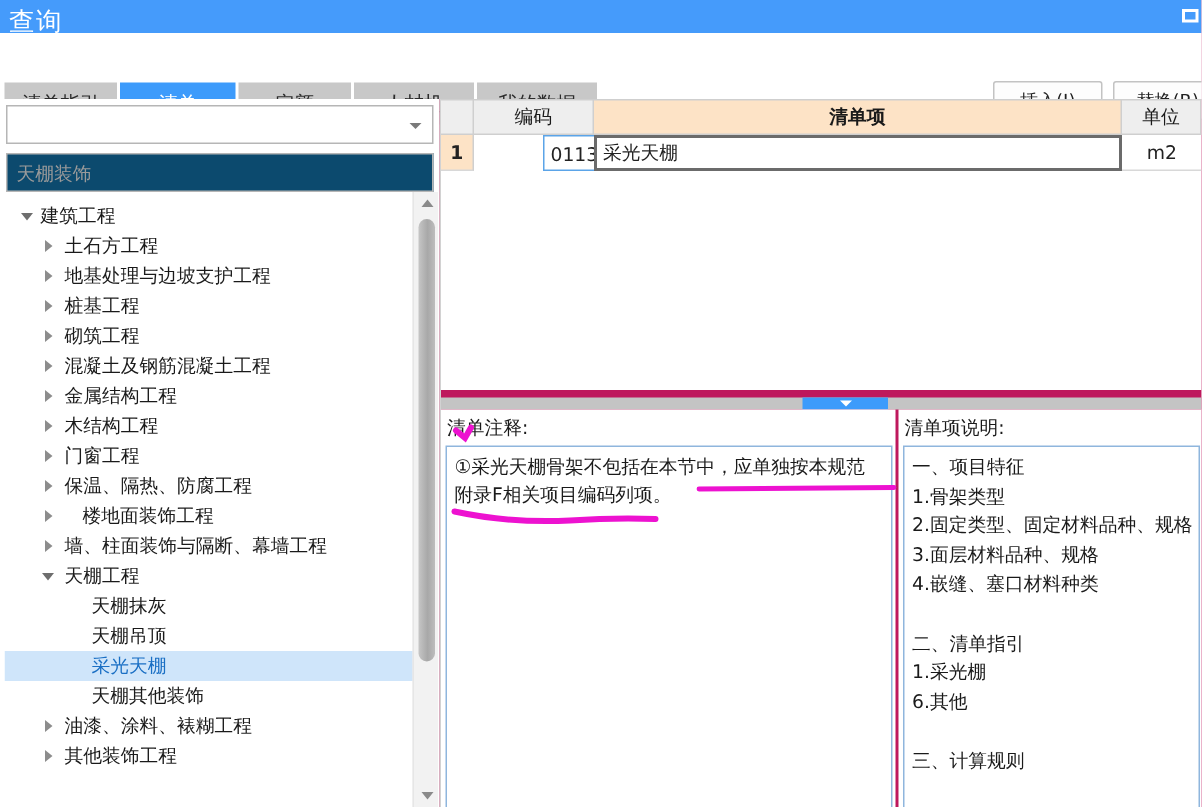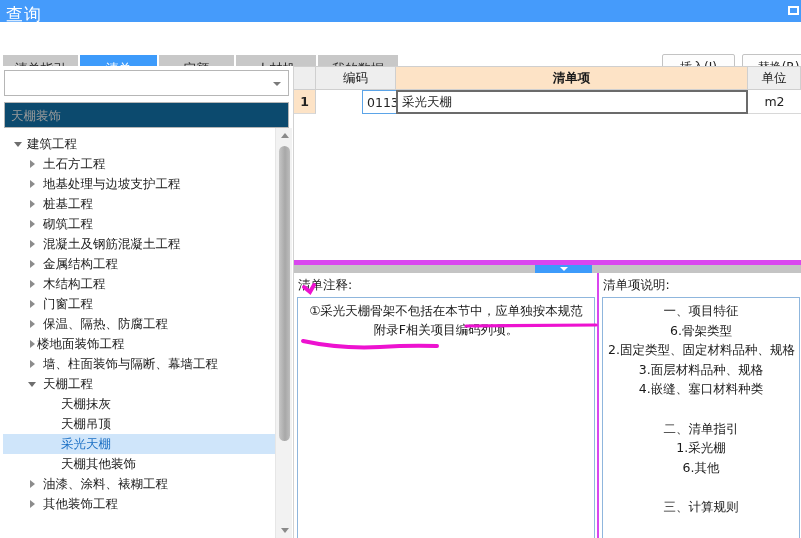--- a/index.html
+++ b/index.html
@@ -105,21 +105,21 @@
   .vscroll .arrow.down{bottom:0;}
   .ar-up{width:0;height:0;border-left:4px solid transparent;border-right:4px solid transparent;border-bottom:5px solid #8a8a8a;}
   .ar-dn{width:0;height:0;border-left:4px solid transparent;border-right:4px solid transparent;border-top:5px solid #8a8a8a;}
   .vthumb{
     position:absolute;left:3px;top:18px;width:11px;height:295px;
     background:linear-gradient(90deg,#c6c6c6,#a8a8a8 55%,#bdbdbd);
     border-radius:6px;
   }
 
   
-  .rightside{position:absolute;left:293px;top:66px;width:508px;height:472px;background:#d946ef;text-align:center;}
+  .rightside{position:absolute;left:293px;top:66px;width:508px;height:472px;background:#be185d;}
   .vsep{position:absolute;left:0;top:0;width:1px;height:472px;background:#d2d2d2;}
 
   
   .grid{position:absolute;left:1px;top:0;width:507px;height:194px;background:#ffffff;}
   .gcell{
     position:absolute;box-sizing:border-box;
     display:flex;align-items:center;
     font-size:12.5px;white-space:nowrap;overflow:hidden;
   }
   .hcell{
@@ -266,21 +266,21 @@
         <div class="treerow">
           <div class="twisty" style="left: 22px;">
             <div class="tri-right"></div>
           </div>
           <div class="tlabel" style="left: 40px;">保温、隔热、防腐工程</div>
         </div>
         <div class="treerow">
           <div class="twisty" style="left: 22px;">
             <div class="tri-right"></div>
           </div>
-          <div class="tlabel" style="left: 34px;">楼地面装饰工程</div>
+          <div class="tlabel" style="left: 52px;">楼地面装饰工程</div>
         </div>
         <div class="treerow">
           <div class="twisty" style="left: 22px;">
             <div class="tri-right"></div>
           </div>
           <div class="tlabel" style="left: 40px;">墙、柱面装饰与隔断、幕墙工程</div>
         </div>
         <div class="treerow">
           <div class="twisty" style="left: 22px;">
             <div class="tri-down"></div>
@@ -351,21 +351,21 @@
       <div class="paneBody" style="width:298px;height:303px;">
         <div class="notetext">①采光天棚骨架不包括在本节中，应单独按本规范附录F相关项目编码列项。</div>
       </div>
     </div>
 
     <div class="pane" style="left:306px;width:202px;">
       <div class="paneTitle">清单项说明:</div>
       <div class="paneBody" style="width:198px;height:303px;">
         <div class="spectext" id="spectext">
             <div>一、项目特征</div>
-            <div>6.骨架类型</div>
+            <div>1.骨架类型</div>
             <div>2.固定类型、固定材料品种、规格</div>
             <div>3.面层材料品种、规格</div>
             <div>4.嵌缝、塞口材料种类</div>
             <div class="blank"></div>
             <div>二、清单指引</div>
             <div>1.采光棚</div>
             <div>6.其他</div>
             <div class="blank"></div>
             <div>三、计算规则</div>
           </div>

